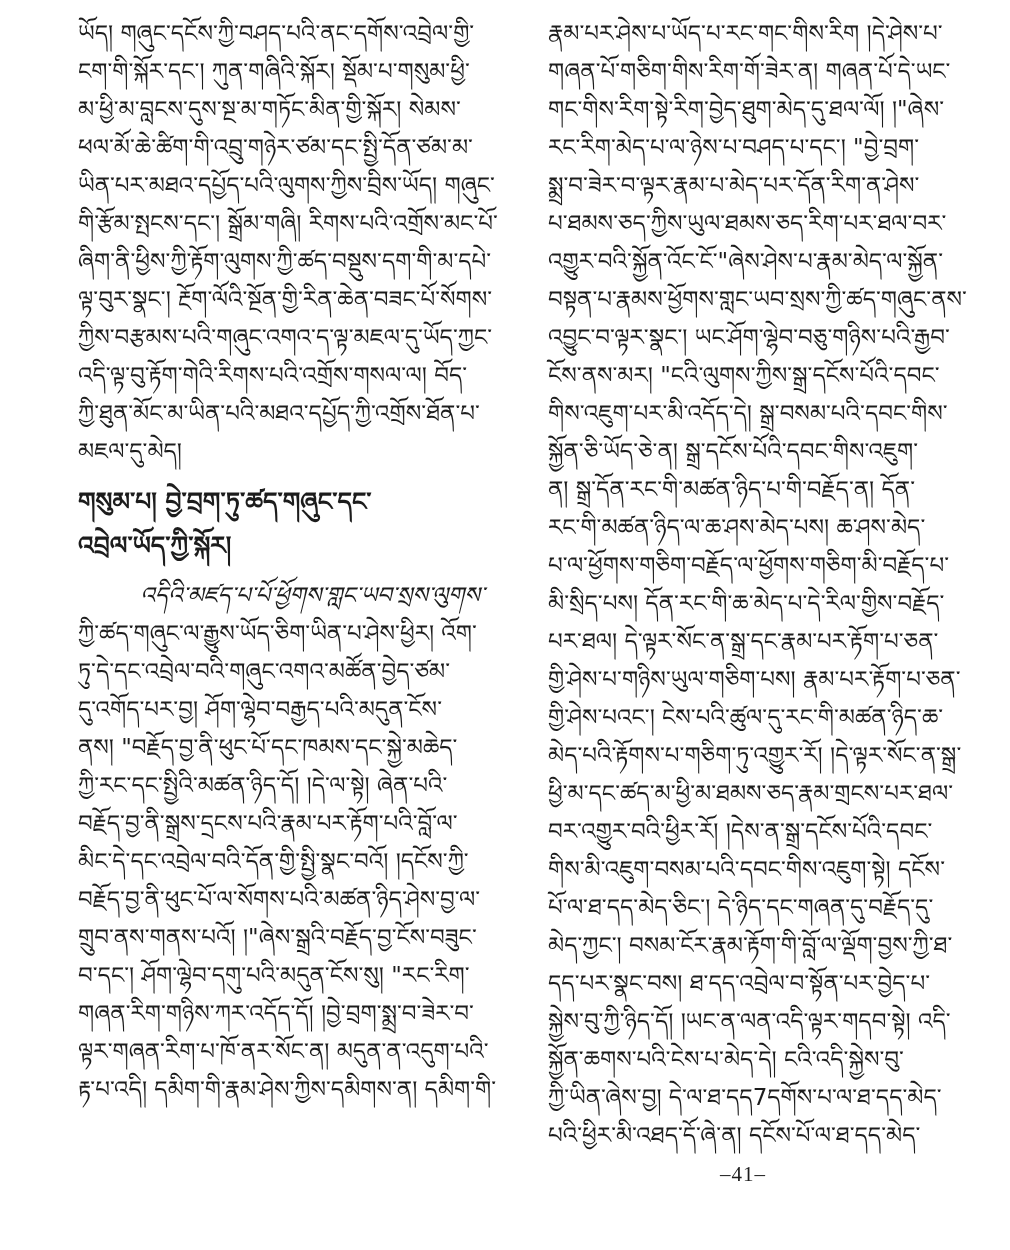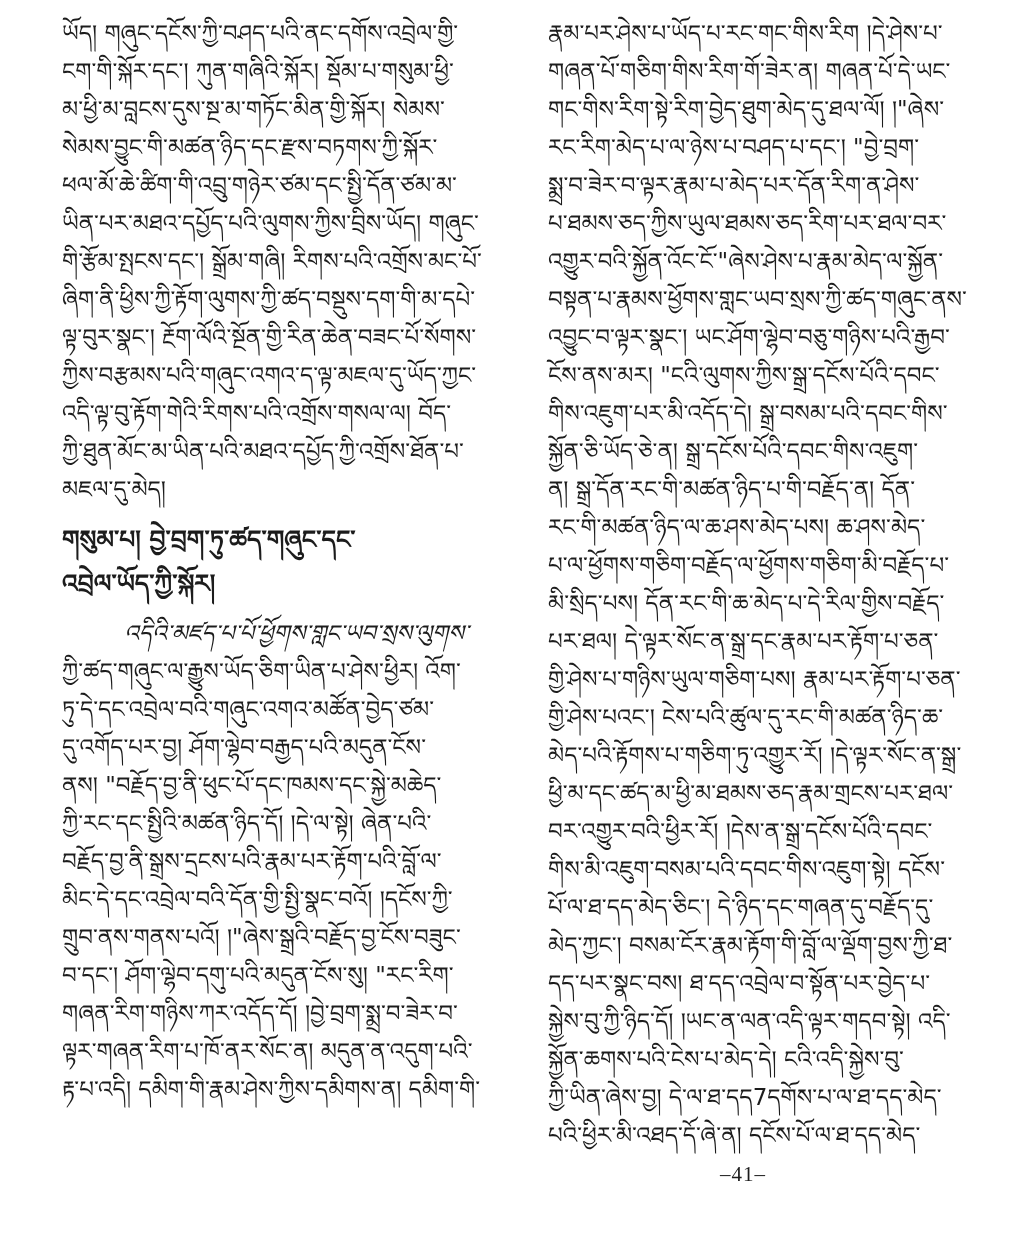--- a/index.html
+++ b/index.html
@@ -5,21 +5,21 @@
   html,body{margin:0;padding:0;background:#ffffff;}
   .page{
     position:relative;
     width:1010px;height:1250px;
     background:#ffffff;
     color:#1c1c1c;
     font-family:"DejaVu Sans",sans-serif;
     overflow:hidden;
   }
   .col{position:absolute;top:0;padding-top:14px;}
-  .col-left{left:62px;width:442px;}
+  .col-left{left:78px;width:442px;}
   .col-right{left:548px;width:440px;}
   .para .tline{
     height:38px;line-height:38px;
     font-size:23px;
     white-space:nowrap;
     overflow:visible;
   }
   .heading{margin:10px 0 8px 0;}
   .heading .tline{
     font-weight:bold;
@@ -40,21 +40,20 @@
 </head>
 <body>
 
 <div class="page">
 
   <div class="col col-left">
     <div class="para">
         <div class="tline">ཡོད། གཞུང་དངོས་ཀྱི་བཤད་པའི་ནང་དགོས་འབྲེལ་གྱི་</div>
         <div class="tline">ངག་གི་སྐོར་དང་། ཀུན་གཞིའི་སྐོར། སྡོམ་པ་གསུམ་ཕྱི་</div>
         <div class="tline">མ་ཕྱི་མ་བླངས་དུས་སྔ་མ་གཏོང་མིན་གྱི་སྐོར། སེམས་</div>
-        <div class="tline">སེམས་བྱུང་གི་མཚན་ཉིད་དང་རྫས་བཏགས་ཀྱི་སྐོར་</div>
         <div class="tline">ཕལ་མོ་ཆེ་ཚིག་གི་འབྲུ་གཉེར་ཙམ་དང་སྤྱི་དོན་ཙམ་མ་</div>
         <div class="tline">ཡིན་པར་མཐའ་དཔྱོད་པའི་ལུགས་ཀྱིས་བྲིས་ཡོད། གཞུང་</div>
         <div class="tline">གི་རྩོམ་སྤངས་དང་། སྒྲོམ་གཞི། རིགས་པའི་འགྲོས་མང་པོ་</div>
         <div class="tline">ཞིག་ནི་ཕྱིས་ཀྱི་རྟོག་ལུགས་ཀྱི་ཚད་བསྡུས་དག་གི་མ་དཔེ་</div>
         <div class="tline">ལྟ་བུར་སྣང་། རྔོག་ལོའི་སྔོན་གྱི་རིན་ཆེན་བཟང་པོ་སོགས་</div>
         <div class="tline">ཀྱིས་བརྩམས་པའི་གཞུང་འགའ་ད་ལྟ་མཇལ་དུ་ཡོད་ཀྱང་</div>
         <div class="tline">འདི་ལྟ་བུ་རྟོག་གེའི་རིགས་པའི་འགྲོས་གསལ་ལ། བོད་</div>
         <div class="tline">ཀྱི་ཐུན་མོང་མ་ཡིན་པའི་མཐའ་དཔྱོད་ཀྱི་འགྲོས་ཐོན་པ་</div>
         <div class="tline">མཇལ་དུ་མེད།</div>
       </div>
@@ -66,20 +65,21 @@
 
     <div class="para indent-first">
         <div class="tline">འདིའི་མཛད་པ་པོ་ཕྱོགས་གླང་ཡབ་སྲས་ལུགས་</div>
         <div class="tline">ཀྱི་ཚད་གཞུང་ལ་རྒྱུས་ཡོད་ཅིག་ཡིན་པ་ཤེས་ཕྱིར། འོག་</div>
         <div class="tline">ཏུ་དེ་དང་འབྲེལ་བའི་གཞུང་འགའ་མཚོན་བྱེད་ཙམ་</div>
         <div class="tline">དུ་འགོད་པར་བྱ། ཤོག་ལྷེབ་བརྒྱད་པའི་མདུན་ངོས་</div>
         <div class="tline">ནས། "བརྗོད་བྱ་ནི་ཕུང་པོ་དང་ཁམས་དང་སྐྱེ་མཆེད་</div>
         <div class="tline">ཀྱི་རང་དང་སྤྱིའི་མཚན་ཉིད་དོ། །དེ་ལ་སྟེ། ཞེན་པའི་</div>
         <div class="tline">བརྗོད་བྱ་ནི་སྒྲས་དྲངས་པའི་རྣམ་པར་རྟོག་པའི་བློ་ལ་</div>
         <div class="tline">མིང་དེ་དང་འབྲེལ་བའི་དོན་གྱི་སྤྱི་སྣང་བའོ། །དངོས་ཀྱི་</div>
+        <div class="tline">བརྗོད་བྱ་ནི་ཕུང་པོ་ལ་སོགས་པའི་མཚན་ཉིད་ཤེས་བྱ་ལ་</div>
         <div class="tline">གྲུབ་ནས་གནས་པའོ། །"ཞེས་སྒྲའི་བརྗོད་བྱ་ངོས་བཟུང་</div>
         <div class="tline">བ་དང་། ཤོག་ལྷེབ་དགུ་པའི་མདུན་ངོས་སུ། "རང་རིག་</div>
         <div class="tline">གཞན་རིག་གཉིས་ཀར་འདོད་དོ། །བྱེ་བྲག་སྨྲ་བ་ཟེར་བ་</div>
         <div class="tline">ལྟར་གཞན་རིག་པ་ཁོ་ནར་སོང་ན། མདུན་ན་འདུག་པའི་</div>
         <div class="tline">རྟ་པ་འདི། དམིག་གི་རྣམ་ཤེས་ཀྱིས་དམིགས་ན། དམིག་གི་</div>
       </div>
   </div>
 
   <div class="col col-right">
     <div class="para">

